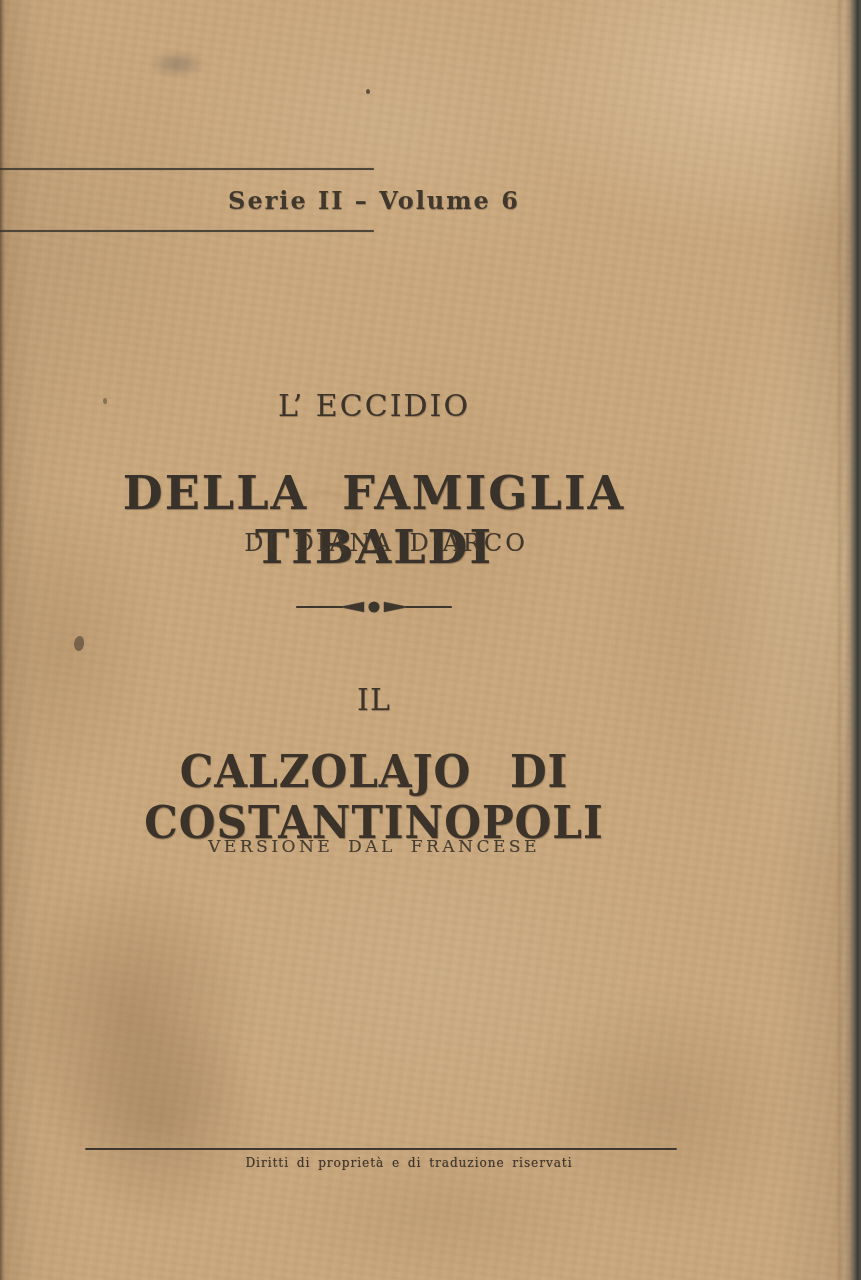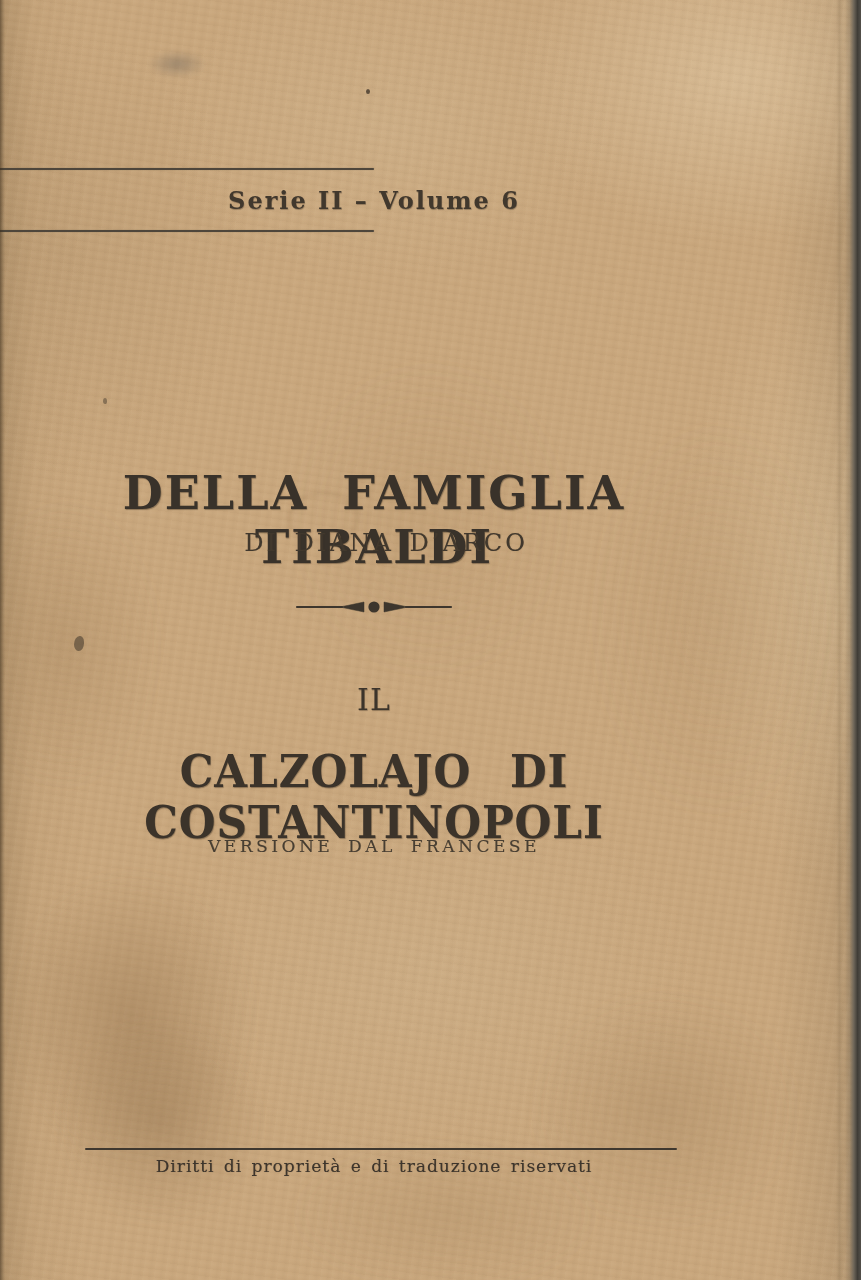--- a/index.html
+++ b/index.html
@@ -106,22 +106,22 @@
     text-shadow: 0.5px 0.5px 0.8px rgba(70,55,40,0.4); }
   .second-title { top: 746px; font-size: 44px; font-weight: bold; letter-spacing: 1px;
     word-spacing: 24px; color: #3b332a; transform: scaleX(0.96);
     text-shadow: 0.6px 0.6px 1px rgba(64,50,36,0.45); }
   .second-subtitle { top: 836px; font-size: 17px; letter-spacing: 3.5px; word-spacing: 6px;
     color: #473e32; text-shadow: 0.4px 0.4px 0.6px rgba(70,55,40,0.4); }
 
   .footer-rule { position: absolute; left: 85px; top: 1148px; width: 592px; height: 2px;
     background: linear-gradient(90deg, rgba(63,56,47,0.85), #3f382f 20%, #46azz 0, #3f382f 80%, rgba(63,56,47,0.7));
     background-color: #3f382f; border-radius: 1px; }
-  .footer-text { top: 1156px; font-size: 17px; letter-spacing: 1px; word-spacing: 3px;
-    color: #3d352c; text-shadow: 0.4px 0.4px 0.7px rgba(70,55,40,0.45); }
+  .footer-text { top: 1156px; font-size: 12px; letter-spacing: 1px; word-spacing: 3px;
+    color: #3d352c; text-shadow: 0.4px 0.4px 0.7px rgba(70,55,40,0.45); margin-left: 35px; }
 </style>
 </head>
 <body>
 
 <div class="cover">
 
   <div class="grain"></div>
 
   <div class="stain stain-bl1"></div>
   <div class="stain stain-bl2"></div>
@@ -135,20 +135,21 @@
   <div class="speck speck-top"></div>
   <div class="speck speck-left"></div>
   <div class="speck speck-l2"></div>
 
   <div class="content">
 
     <div class="rule rule-1"></div>
     <div class="series-vol">Serie II – Volume 6</div>
     <div class="rule rule-2"></div>
 
+    <div class="supertitle">L’ ECCIDIO</div>
     <div class="main-title">DELLA FAMIGLIA TIBALDI</div>
     <div class="author-line">DI DIANA D’ARCO</div>
 
     <div class="ornament-wrap">
       <svg width="158" height="18" viewBox="0 0 158 18">
         <g fill="#3d362d" stroke="#3d362d">
           <line x1="2" y1="9" x2="47" y2="9" stroke-width="2.2" stroke-linecap="round"></line>
           <polygon points="45,9 69,4 69,14" stroke-width="0.5"></polygon>
           <circle cx="79" cy="9" r="5.6" stroke="none"></circle>
           <polygon points="89,4 89,14 113,9" stroke-width="0.5"></polygon>

